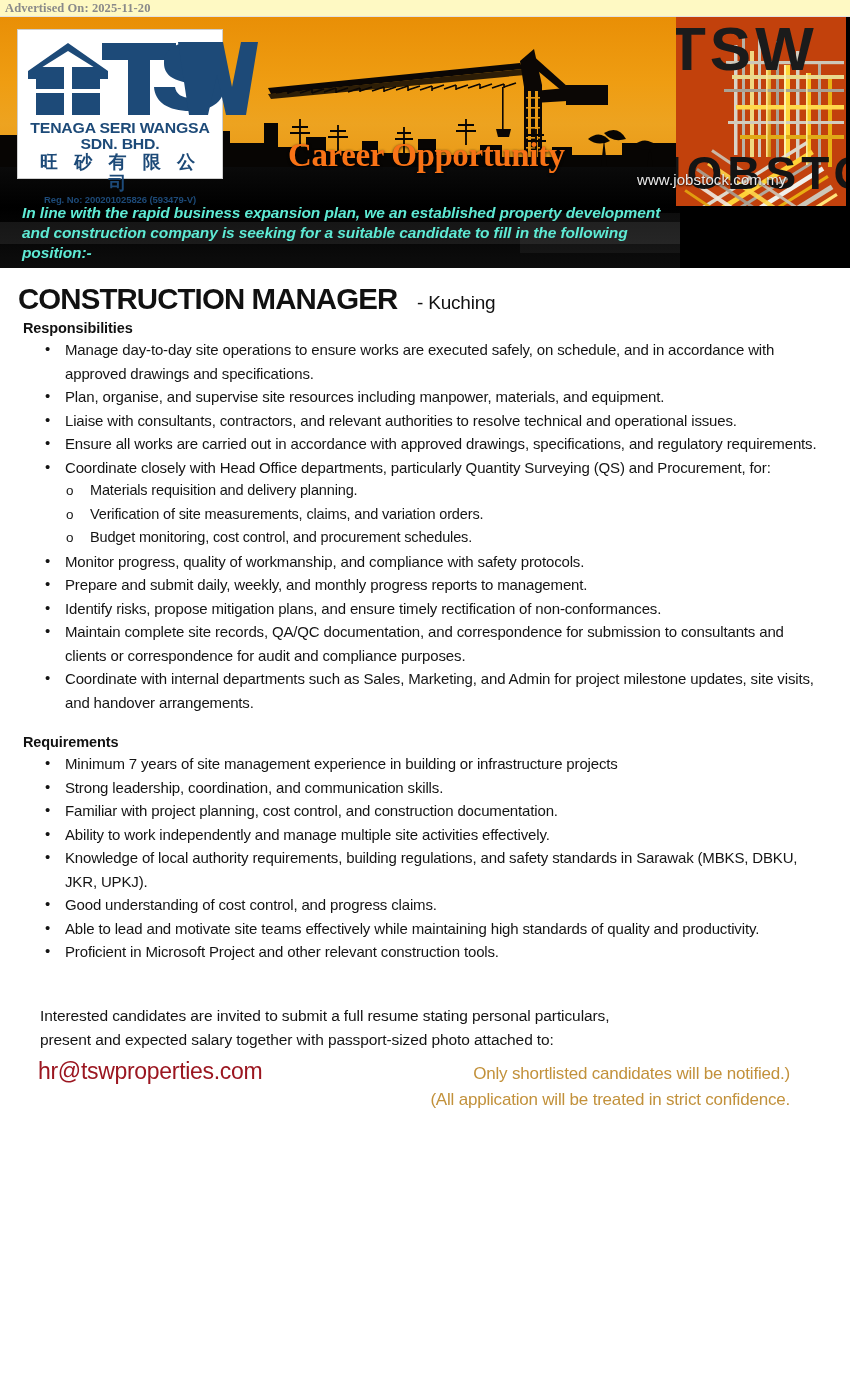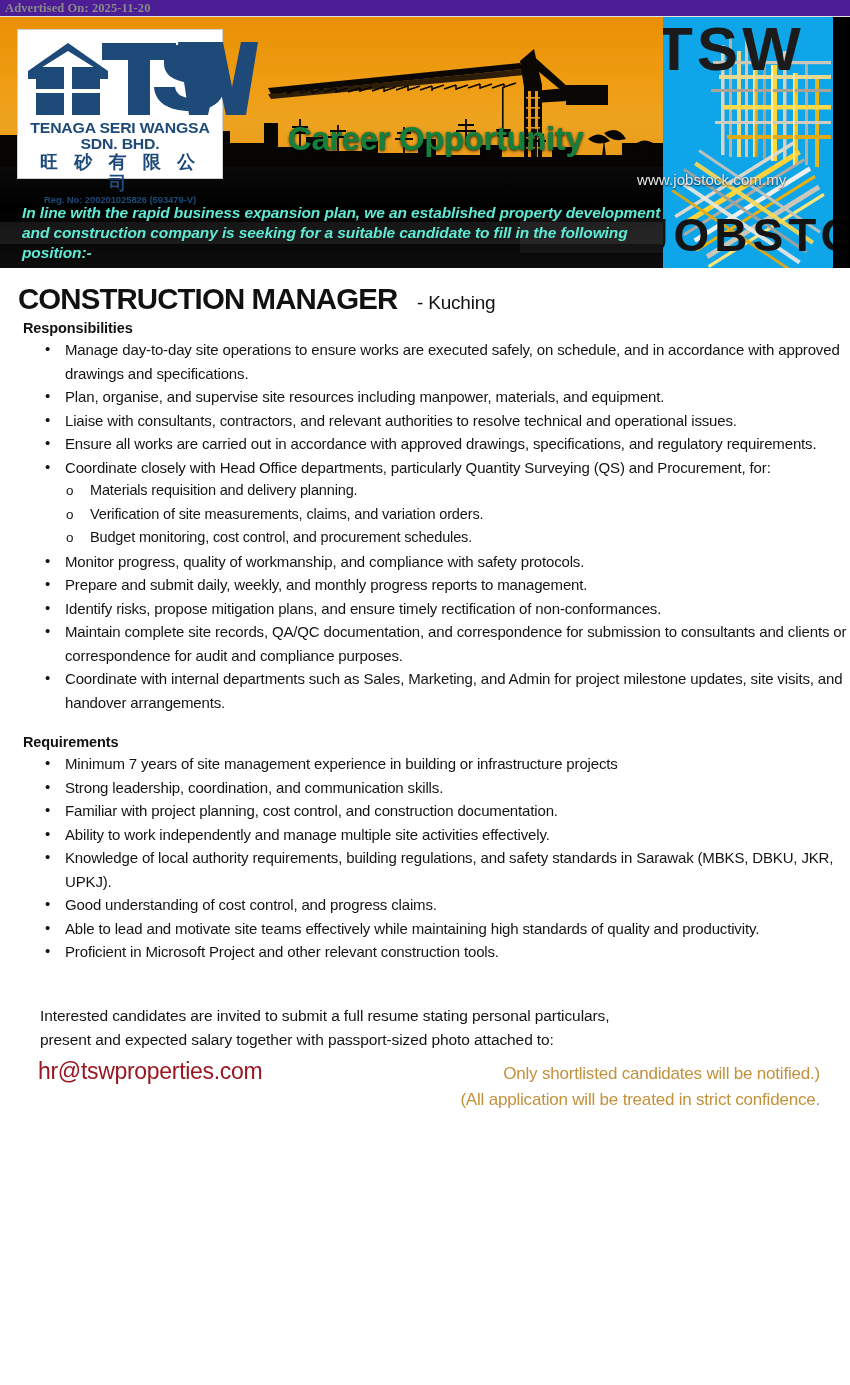--- a/index.html
+++ b/index.html
@@ -7,21 +7,21 @@
     width:850px; height:1385px;
     background:#ffffff;
     font-family:"Liberation Sans", sans-serif;
     overflow:hidden;
   }
   .page { position:relative; width:850px; height:1385px; background:#fff; }
 
   
   .ad-bar {
     height:17px;
-    background:#4c1d95;
+    background:#fef9c3;
     border-bottom:1px solid #e2e2e2;
     display:flex; align-items:center;
     padding-left:5px;
   }
   .ad-bar-text {
     font-family:"Liberation Serif", serif;
     font-size:12.5px; font-weight:bold;
     color:#8a8a8a;
     letter-spacing:.1px;
   }
@@ -53,22 +53,22 @@
     background:rgba(255,255,255,.05);
   }
 
   
   .skyline { position:absolute; left:0; top:88px; width:680px; height:70px; }
   
   .crane { position:absolute; left:268px; top:24px; width:412px; height:135px; }
 
   
   .tech {
-    position:absolute; right:17px; top:0; width:170px; height:251px;
-    background:#0ea5e9;
+    position:absolute; right:4px; top:0; width:170px; height:189px;
+    background:#c2410c;
     overflow:hidden;
   }
   .tech-ghost {
     position:absolute; left:-8px; top:-4px;
     font-size:62px; font-weight:bold; color:#1b1b1b;
     font-family:"Liberation Sans", sans-serif; letter-spacing:4px;
   }
   .tech-ghost2 {
     position:absolute; left:-20px; bottom:6px;
     font-size:46px; font-weight:bold; color:#141414;
@@ -98,41 +98,42 @@
     font-size:18px; color:#1d4a78; font-weight:bold;
     letter-spacing:5px; line-height:1.15; margin-top:1px;
     font-family:"DejaVu Sans", sans-serif;
   }
   .logo-reg {
     font-size:9.5px; color:#1d4a78; font-weight:bold;
     margin-top:1px; letter-spacing:-.1px;
   }
 
   .career-title {
-    position:absolute; left:288px; top:103px;
-    font-size:33px; font-weight:bold; color:#15803d;
+    position:absolute; left:288px; top:120px;
+    font-size:33px; font-weight:bold; color:#f97316;
     letter-spacing:-.4px;
     text-shadow:0 1px 3px rgba(0,0,0,.85);
+    font-family:Liberation Serif, serif;
   }
   .site-url {
     position:absolute; left:637px; top:154px;
     font-size:15px; color:#e9e9e9;
     font-family:"Liberation Sans", sans-serif;
     letter-spacing:.1px;
     text-shadow:0 1px 2px rgba(0,0,0,.9);
   }
   .intro {
     position:absolute; left:22px; top:186px;
     width:640px;
     font-size:15.5px; font-weight:bold; color:#5eead4;
     line-height:20px; letter-spacing:-.1px;font-style:italic;
   }
 
   
-  .body-wrap { padding:14px 2px 0 18px; }
+  .body-wrap { padding:14px 32px 0 18px; }
 
   .job-title-row { display:flex; align-items:baseline; margin-bottom:2px; }
   .job-title {
     font-size:30px; font-weight:bold; color:#111;
     letter-spacing:-.9px; transform:scaleX(.98); transform-origin:left;
   }
   .job-location {
     font-size:19px; color:#111; margin-left:12px; letter-spacing:-.2px;
   }
 

